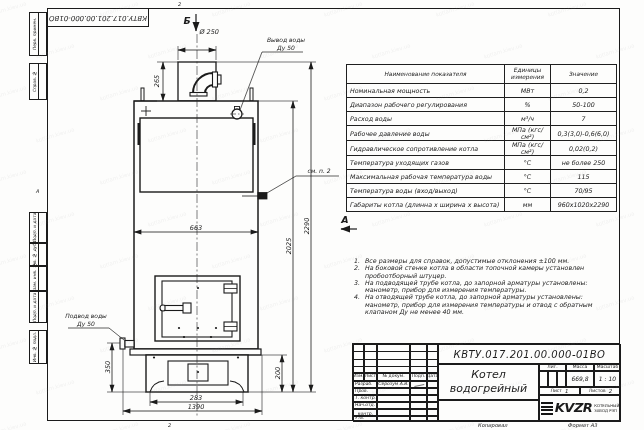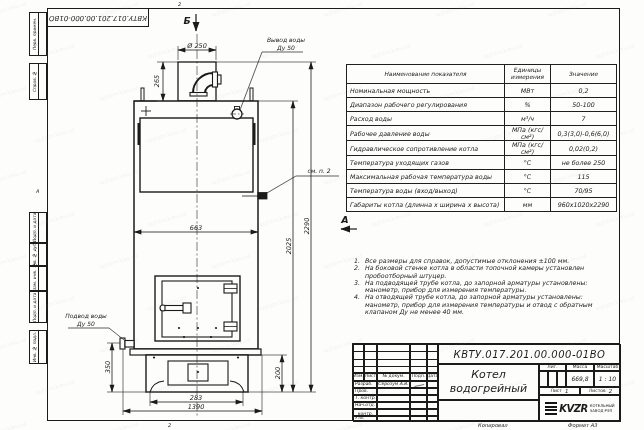--- a/index.html
+++ b/index.html
@@ -36,21 +36,21 @@
   .note .t { flex:1; }
   
   #title-block { left:352px; top:343px; width:268px; height:78px; border:1.5px solid #1b1b1b; z-index:4; background:#fdfdfc; }
   .tb { position:absolute; border:1px solid #1b1b1b; display:flex; align-items:center; justify-content:center;
         font-size:4.5px; line-height:1.1; text-align:center; font-style:italic; overflow:hidden; }
   .tb.noital { font-style:normal; }
   #tb-docnum { font-size:10px; letter-spacing:.5px; }
   #tb-name { flex-direction:column; font-size:11px; line-height:1.25;align-items:center; }
   #tb-company { flex-direction:row; gap:2px; }
   #kvzr-icon { width:12px; height:13px; background:repeating-linear-gradient(#141414 0 2.2px, #fdfdfc 2.2px 3.6px); }
-  #kvzr-word { font-size:10px; font-weight:bold; letter-spacing:-0.5px;text-align:center; }
+  #kvzr-word { font-size:13px; font-weight:bold; letter-spacing:-0.5px;text-align:center; }
   #kvzr-sub { font-size:3.8px; text-align:left; font-style:normal; line-height:1.2; }
   .foot-label { position:absolute; font-size:5.2px; font-style:italic; z-index:4; }
   
   .dl { position:absolute; font-size:6.5px; font-style:italic; text-align:center; z-index:4; white-space:nowrap; }
   .rot { transform:rotate(-90deg); }
   .big { font-size:9.5px; font-weight:bold; }
   svg { z-index:3; }
   .sig-mark { position:absolute; width:10px; height:4px; border-bottom:1px solid #777; transform:rotate(-12deg); }
 </style>
 </head>
@@ -269,21 +269,21 @@
       <path d="M124,340 L109,328 L68,328"></path>
       <path d="M267,193 L296,176 L339,176"></path>
     </g>
 
     <g stroke="#1b1b1b" stroke-width="1.2" fill="none">
       <line x1="196" y1="14" x2="196" y2="31" marker-end="url(#arrB)"></line>
       <line x1="357" y1="229" x2="341" y2="229" marker-end="url(#arrB)"></line>
     </g>
   </svg>
 
-  <div class="dl" style="left:175px; top:42px; width:44px;">Ø 250</div>
+  <div class="dl" style="left:175px; top:28px; width:44px;text-align:right;">Ø 250</div>
   <div class="dl rot" style="left:142px; top:77px; width:30px;">265</div>
   <div class="dl" style="left:176px; top:224px; width:40px;">663</div>
   <div class="dl rot" style="left:274px; top:242px; width:30px;">2025</div>
   <div class="dl rot" style="left:292px; top:222px; width:30px;">2290</div>
   <div class="dl rot" style="left:93px;  top:363px; width:30px;">350</div>
   <div class="dl rot" style="left:263px; top:369px; width:30px;">200</div>
   <div class="dl" style="left:176px; top:394px; width:40px;">283</div>
   <div class="dl" style="left:168px; top:403px; width:56px;">1390</div>
 
   <div class="dl" style="left:260px; top:36px; width:52px; font-size:6px;">Вывод воды</div>

